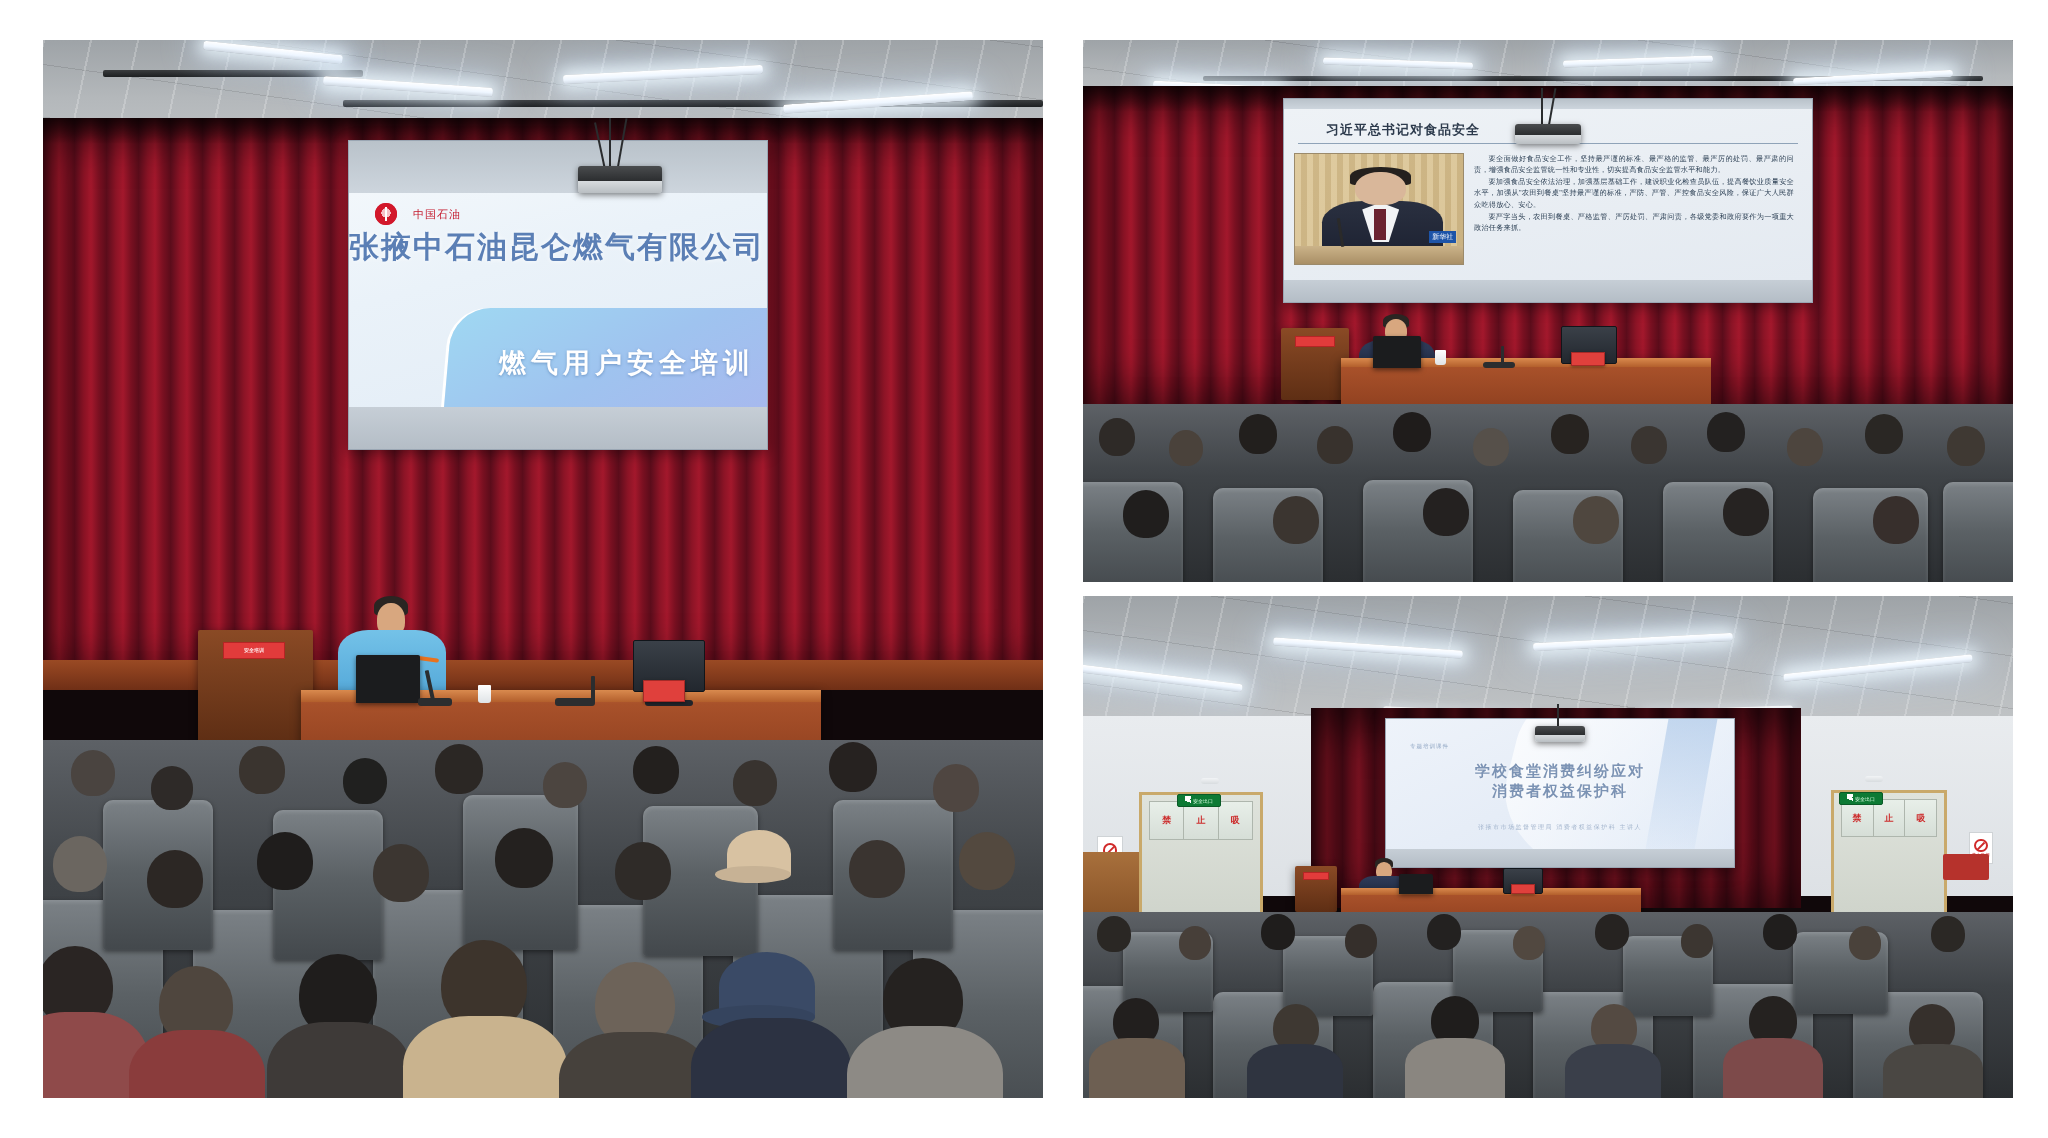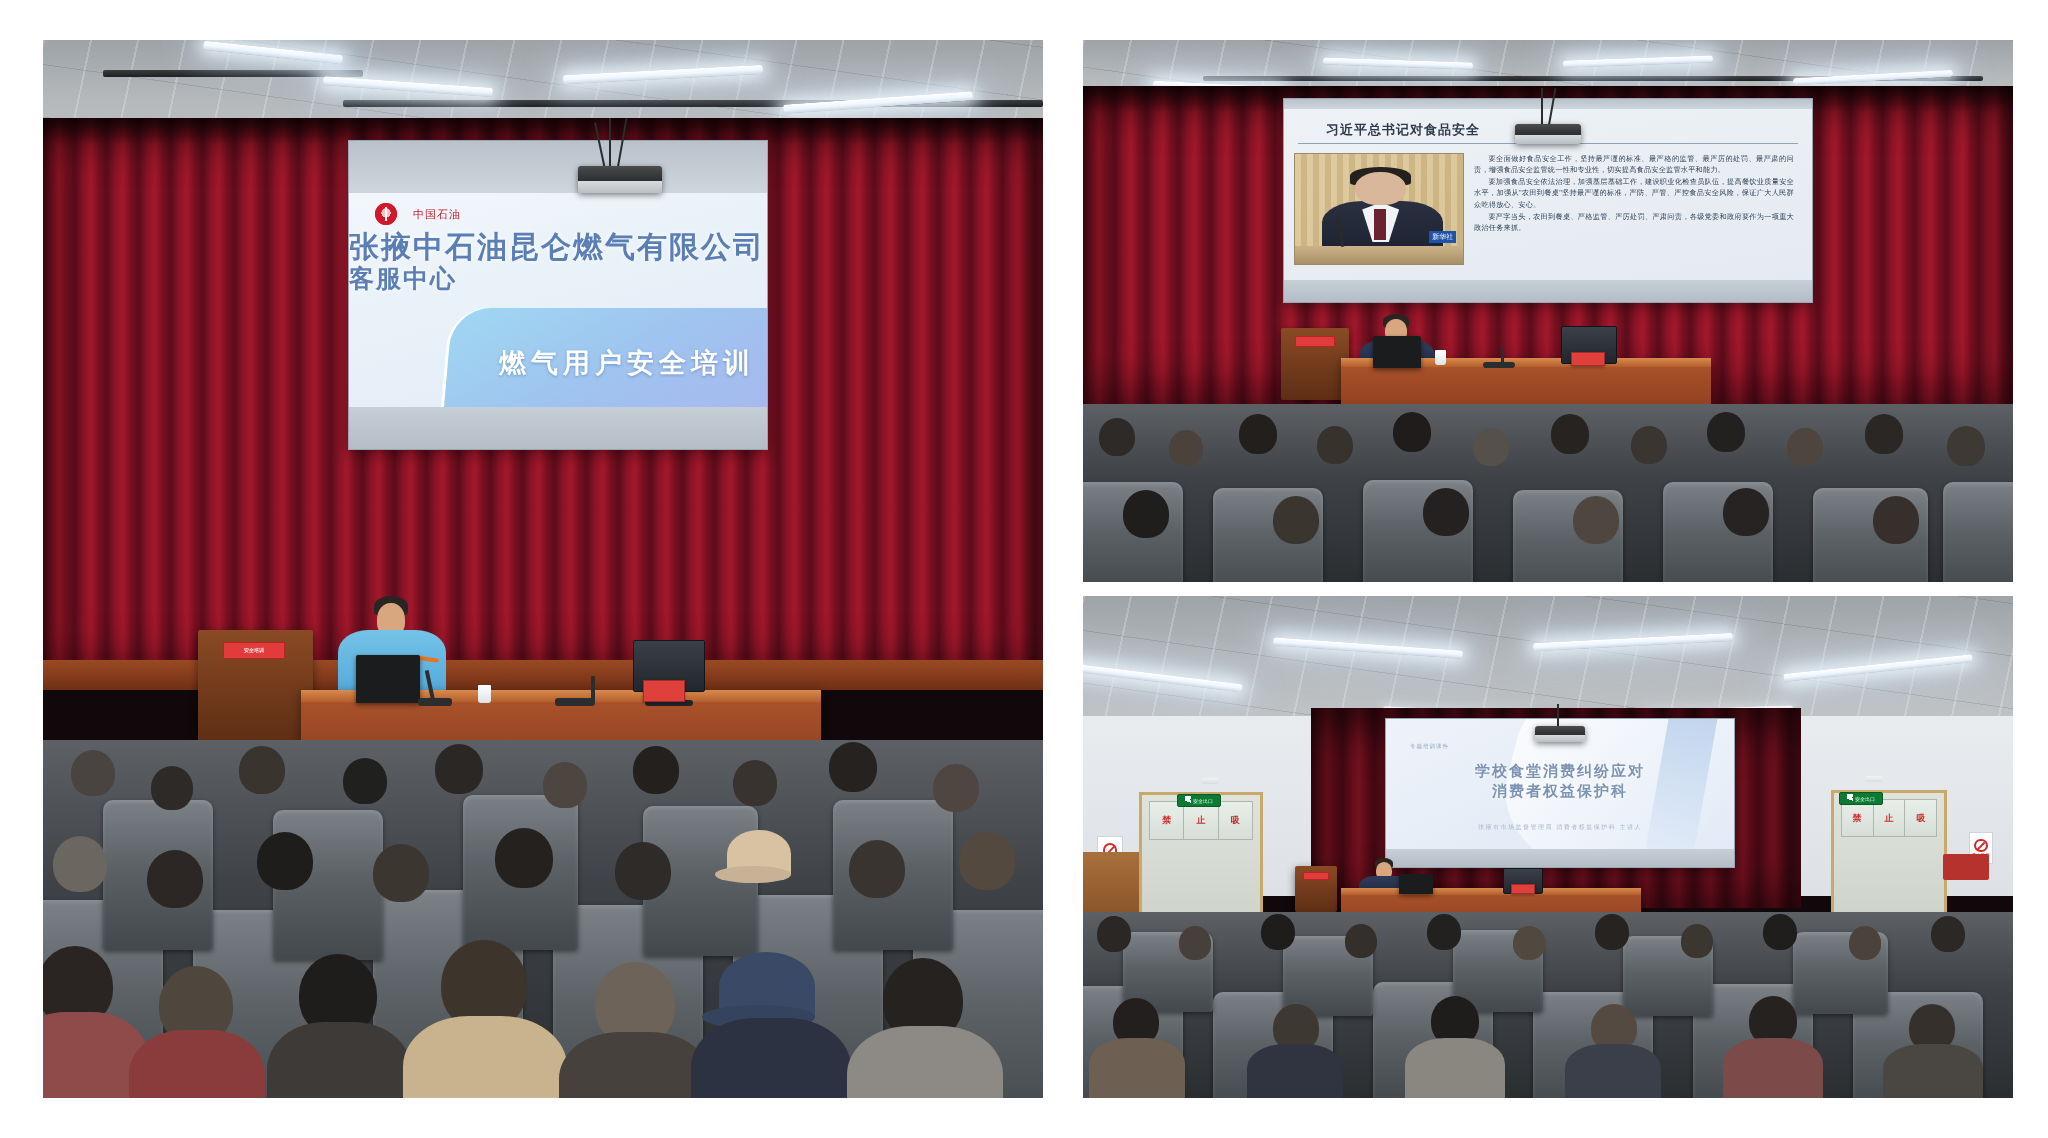--- a/index.html
+++ b/index.html
@@ -413,21 +413,20 @@
       <div class="screen-band-top" style="height:52px;"></div>
       <div class="slide1" style="top:52px;bottom:42px;">
 
         <div class="s1-logo" style="left:26px;top:10px;">
           <span class="s1-mark"></span>
           <span class="s1-mark-txt">中国石油</span>
         </div>
 
         <div class="s1-org" style="top:36px;">
           <div class="l1">张掖中石油昆仑燃气有限公司</div>
-          <div class="l2">客服中心</div>
         </div>
 
         <div class="s1-banner" style="left:98px;top:115px;right:-20px;height:130px;"></div>
         <div class="s1-banner-txt" style="left:150px;top:152px;">燃气用户安全培训</div>
 
       </div>
       <div class="screen-band-bot" style="height:42px;"></div>
     </div>
 
     <div class="proj-cable" style="left:566px;top:78px;height:52px;"></div>

